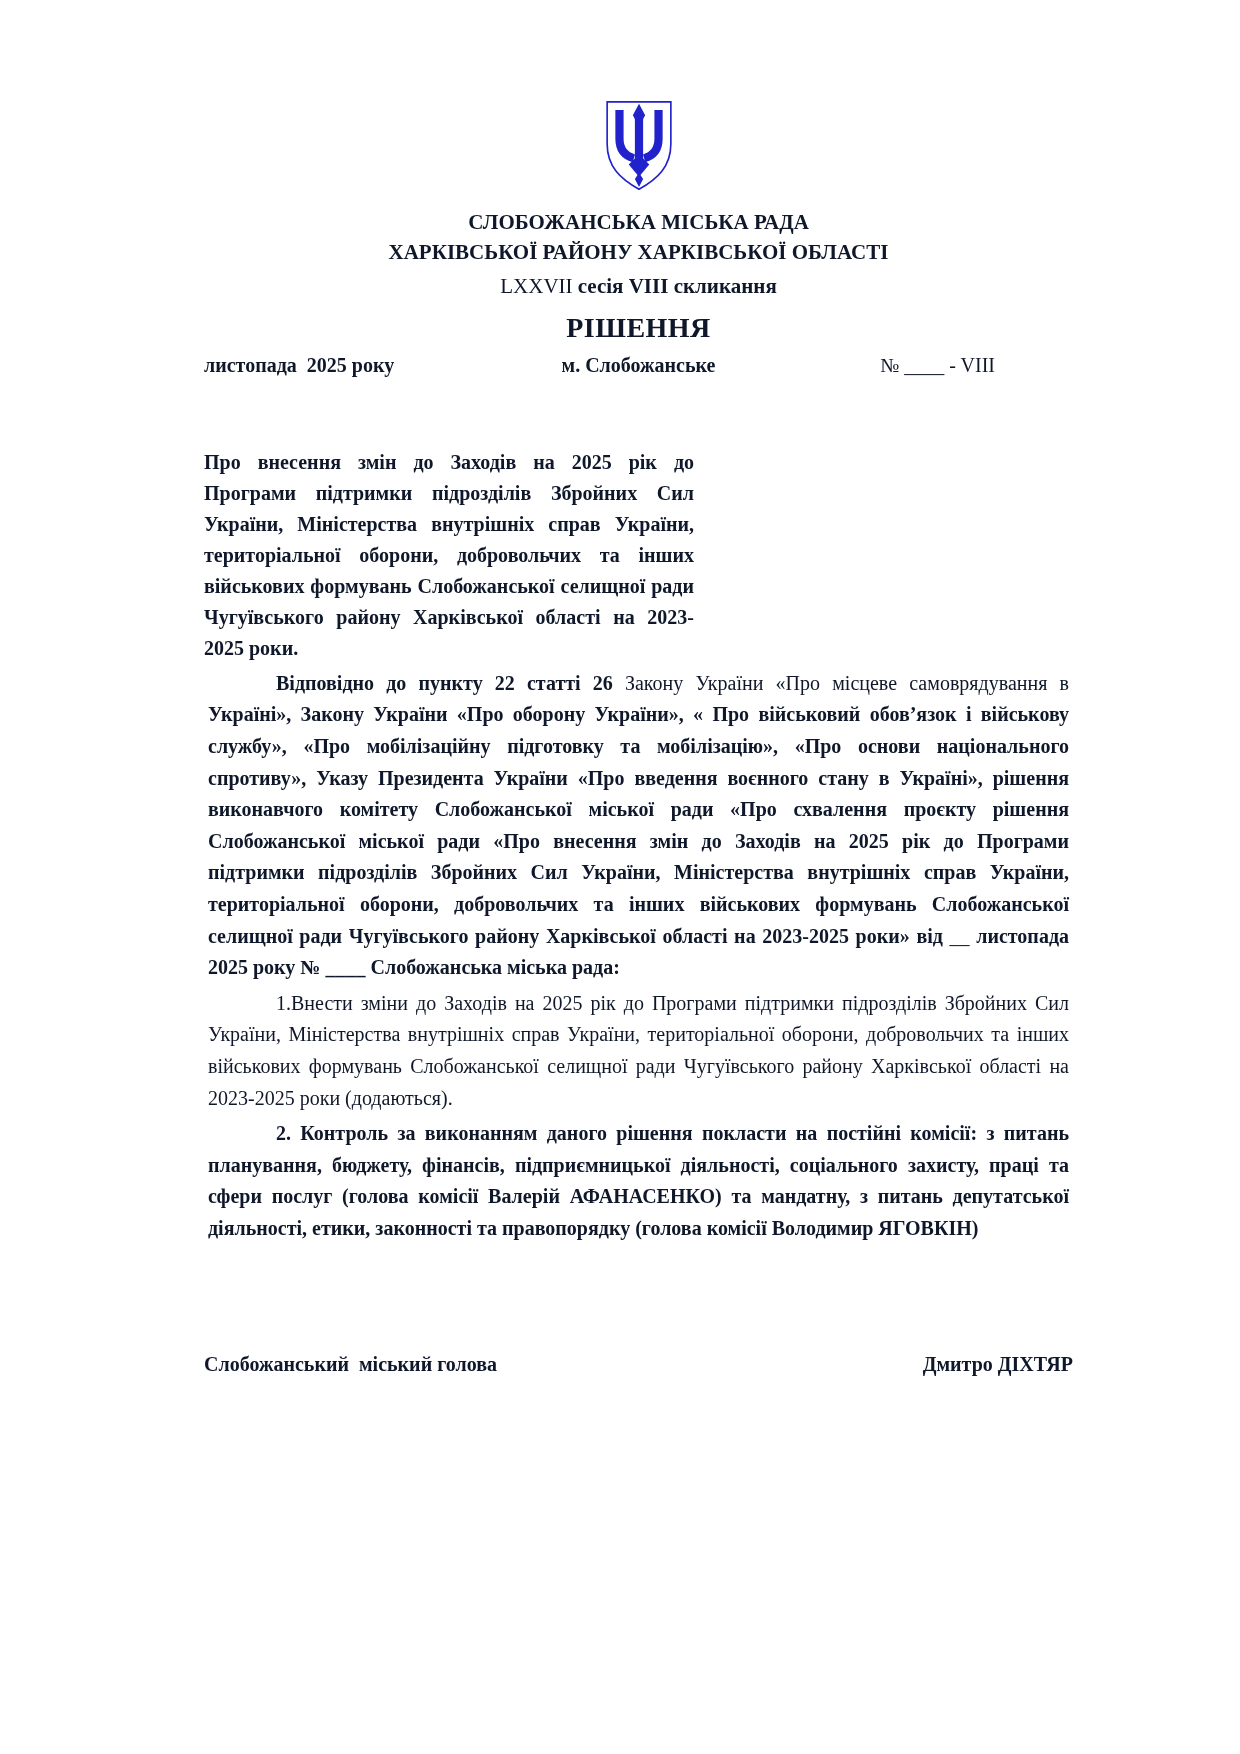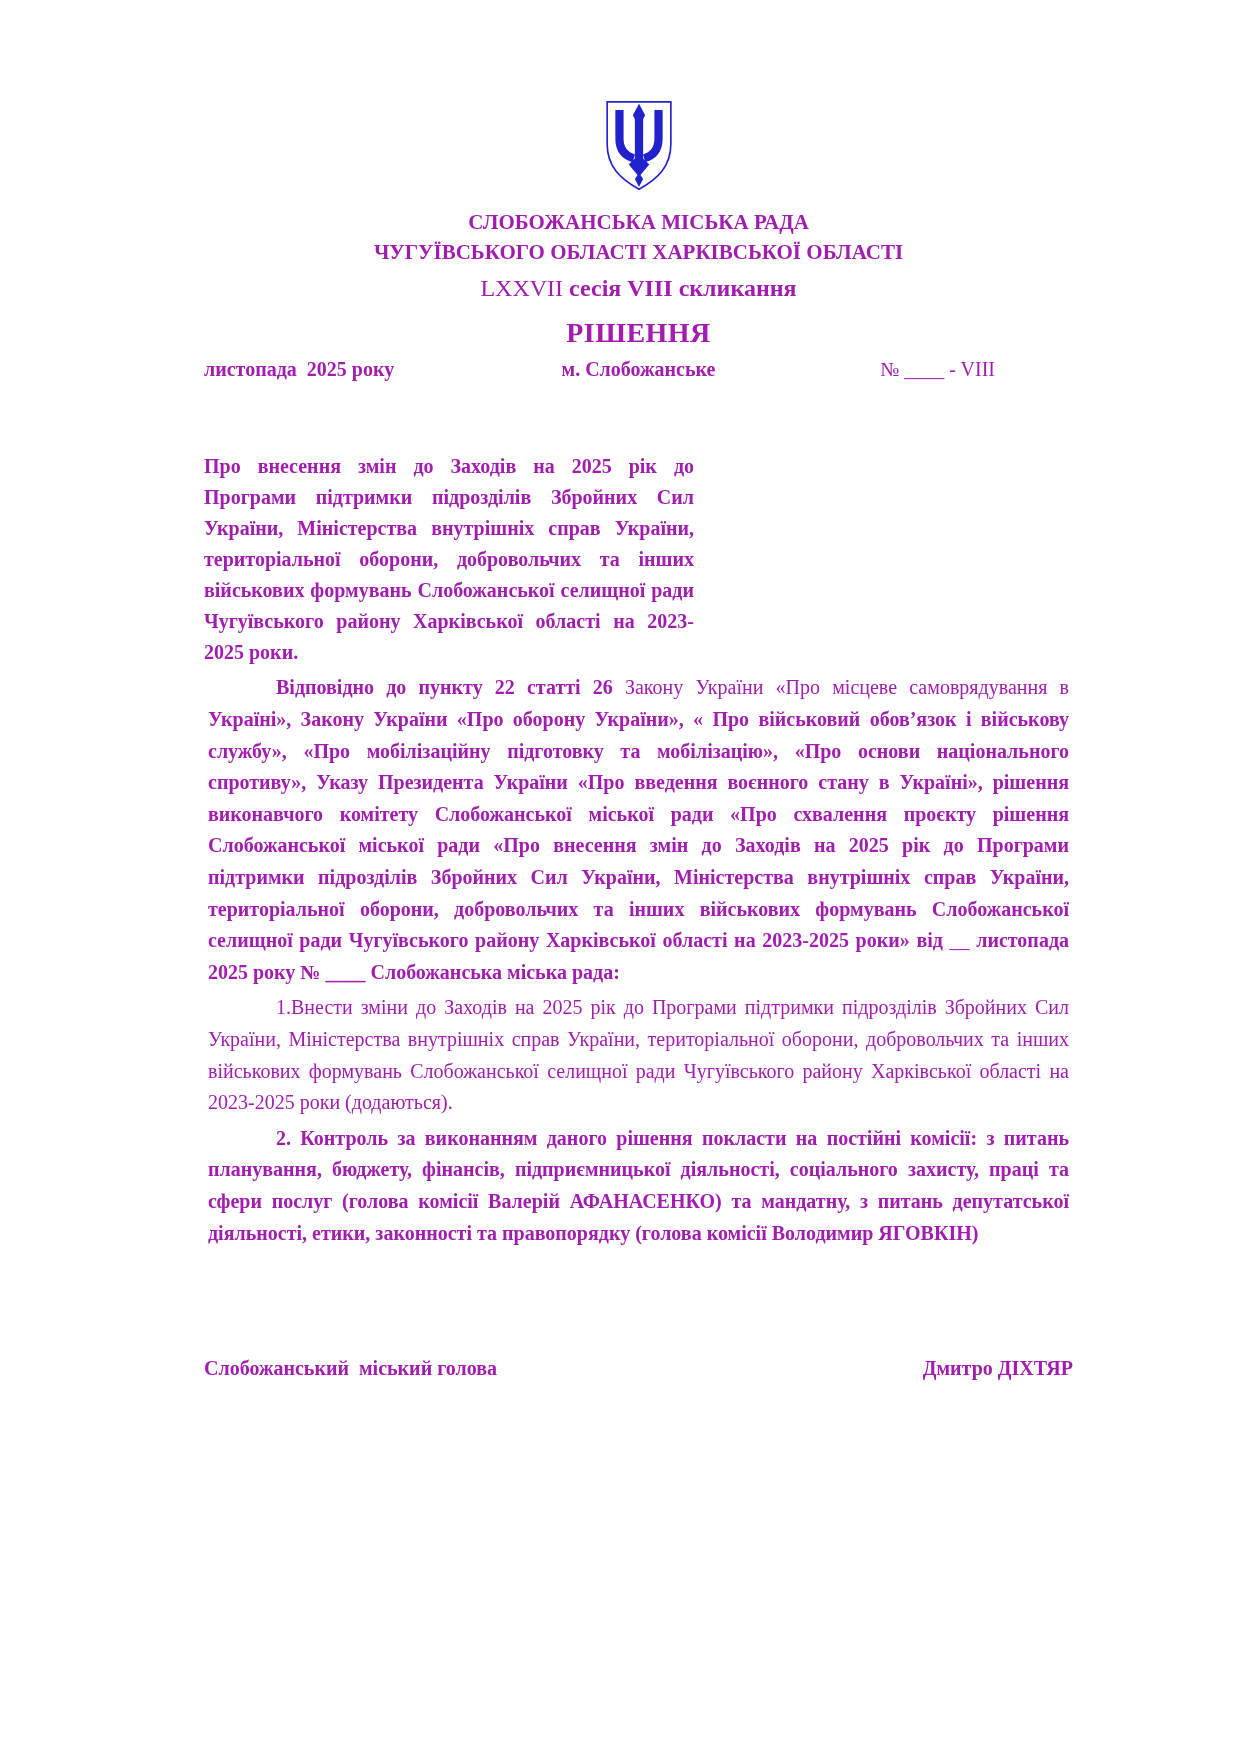--- a/index.html
+++ b/index.html
@@ -9,40 +9,40 @@
     background: #ffffff;
   }
   .page {
     position: relative;
     width: 1146px;
     min-height: 1754px;
     margin: 0 auto;
     box-sizing: border-box;
     padding: 100px 120px 60px 157px;
     background: #ffffff;
-    color: #a21caf;
+    color: #0f172a;
     font-family: "Liberation Serif", "DejaVu Serif", serif;
     font-size: 20px;
     line-height: 1.55;
   }
   .emblem-wrap {
     text-align: center;
     margin-bottom: 6px;
   }
   .emblem-wrap svg {
     display: inline-block;
   }
   .org-line {
     font-weight: bold;
     font-size: 21px;
     line-height: 1.45;
     text-align: center;
   }
   .session-line {
-    font-size: 24px;
+    font-size: 21px;
     text-align: center;
     margin-top: 2px;
   }
   .doc-type {
     font-weight: bold;
     font-size: 28px;
     text-align: center;
     letter-spacing: 0.5px;
     margin-top: 4px;
   }
@@ -101,21 +101,21 @@
       </g>
       <g fill="#2222cc" stroke="none">
         <path d="M36,3 L42,14 L36,25 L30,14 Z"></path>
         <path d="M36,52 L46,62 L36,74 L26,62 Z"></path>
         <path d="M36,70 L40,76 L36,84 L32,76 Z"></path>
       </g>
     </svg>
   </div>
 
   <div class="org-line">СЛОБОЖАНСЬКА МІСЬКА РАДА</div>
-  <div class="org-line">ЧУГУЇВСЬКОГО ОБЛАСТІ ХАРКІВСЬКОЇ ОБЛАСТІ</div>
+  <div class="org-line">ХАРКІВСЬКОЇ РАЙОНУ ХАРКІВСЬКОЇ ОБЛАСТІ</div>
   <div class="session-line"><span style="font-weight: normal;">LXXVII </span><span style="font-weight: bold;">сесія VIII скликання</span></div>
   <div class="doc-type">РІШЕННЯ</div>
 
   <div class="meta-row">
     <span class="meta-date">листопада  2025 року</span>
     <span class="meta-place">м. Слобожанське</span>
     <span class="meta-number">№ ____ - VIII</span>
   </div>
 
   <div class="subject-block">Про внесення змін до Заходів на 2025 рік до Програми підтримки підрозділів Збройних Сил України, Міністерства внутрішніх справ України, територіальної оборони, добровольчих та інших військових формувань Слобожанської селищної ради Чугуївського району Харківської області на 2023-2025 роки.</div>

